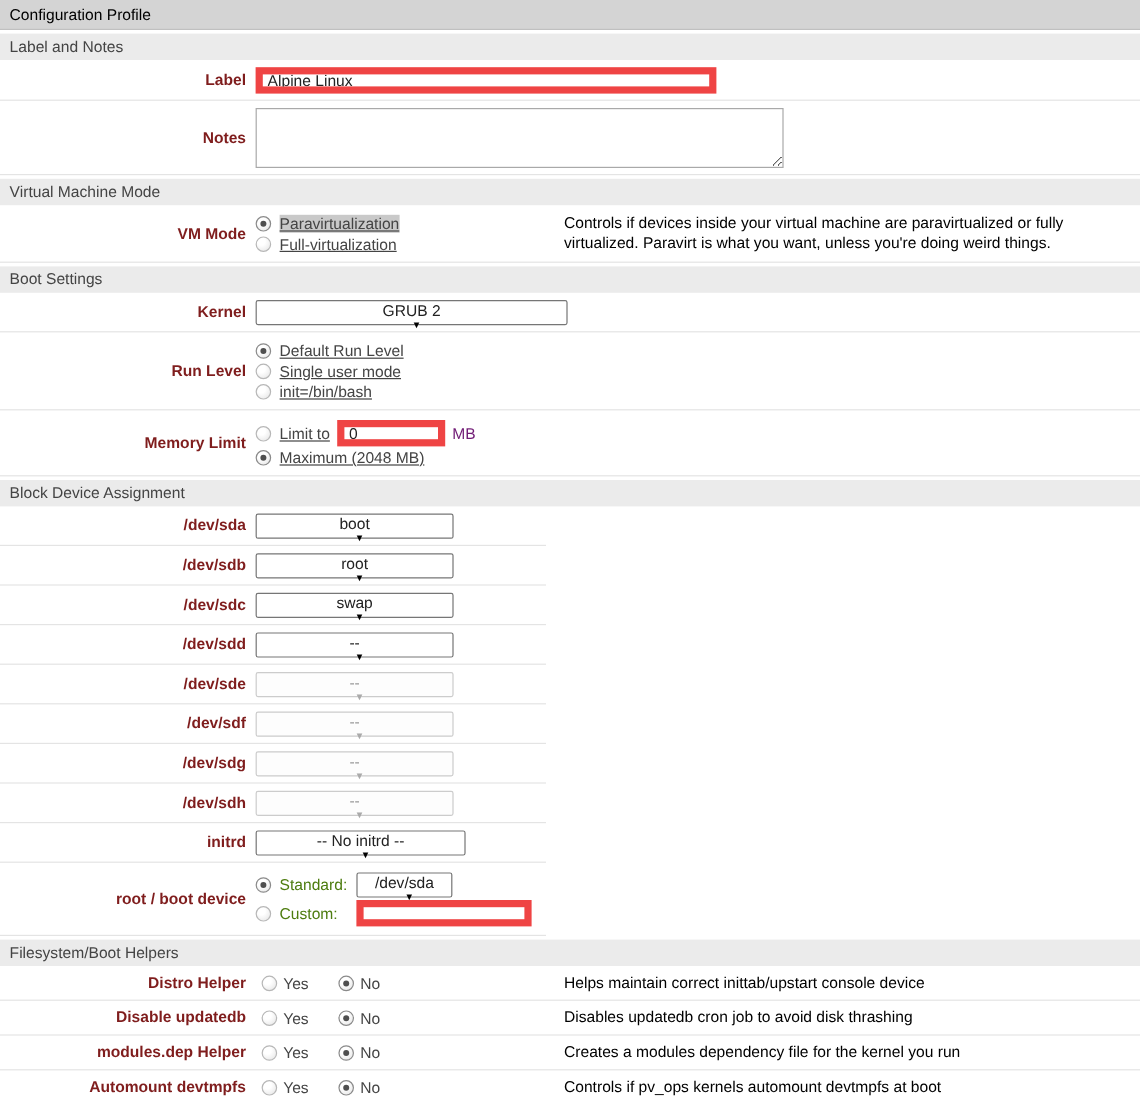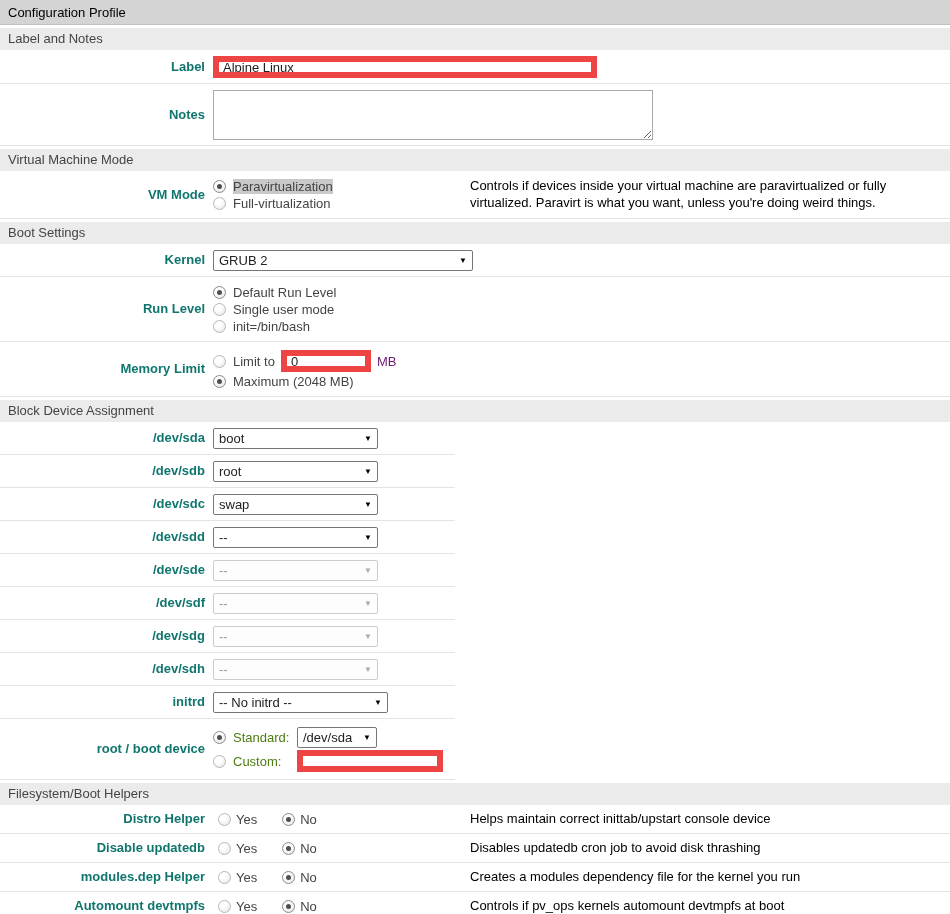--- a/index.html
+++ b/index.html
@@ -30,21 +30,21 @@
   .row { display: flex; align-items: center; position: relative; padding: 6px 0; }
   .row::after {
     content: ""; position: absolute; left: 0; right: 0; bottom: 0;
     height: 1px; background: #e4e4e4;
   }
   .row.short::after { right: auto; width: 455px; }
 
   .cell-label {
     width: 205px; flex: none;
     text-align: right;
-    font-weight: bold; color: #0f766e;
+    font-weight: bold; color: #7f1d1d;
     line-height: 1.3;
   }
   .cell-control { margin-left: 8px; width: 257px; flex: none; }
   .cell-control.wide { width: auto; }
   .cell-help { flex: 1; color: #000000; padding-right: 15px; line-height: 1.3; }
 
   input.text {
     height: 22px; border: 6px solid #ef4444; background: #fff;
     padding: 1px 4px; font: inherit; color: #222; display: block;
   }
@@ -52,32 +52,32 @@
     width: 440px; height: 50px;
     border: 1px solid #a9a9a9; background: #fff;
     font: inherit; color: #222; padding: 2px 4px;
     resize: both; display: block;
   }
 
   .select {
     display: inline-flex; align-items: center; justify-content: space-between;
     height: 21px; border: 1px solid #767676; border-radius: 2px;
     background: #fff; color: #222;
-    padding: 0 5px; cursor: default;
+    padding: 0 5px; cursor: default; flex-direction: column;
   }
   .select .arrow { font-size: 8px; color: #000; margin-left: 8px; }
   .select.disabled { border-color: #cccccc; color: #9a9a9a; background: #fdfdfd; }
   .select.disabled .arrow { color: #aaaaaa; }
   .w260 { width: 260px; }
   .w165 { width: 165px; }
   .w175 { width: 175px; }
   .w80  { width: 80px; }
 
   .opt { display: flex; align-items: center; margin: 2px 0; }
-  .opt-label { margin-left: 7px; }
+  .opt-label { margin-left: 7px; text-decoration: underline; }
   .opt-label.hl { background: #c9c9c9; }
 
   .radio {
     width: 13px; height: 13px; flex: none;
     border-radius: 50%;
     border: 1px solid #b7b7b7;
     background: radial-gradient(circle at 35% 30%, #ffffff 30%, #e3e3e3 100%);
     position: relative;
   }
   .radio.checked { border-color: #8a8a8a; }

